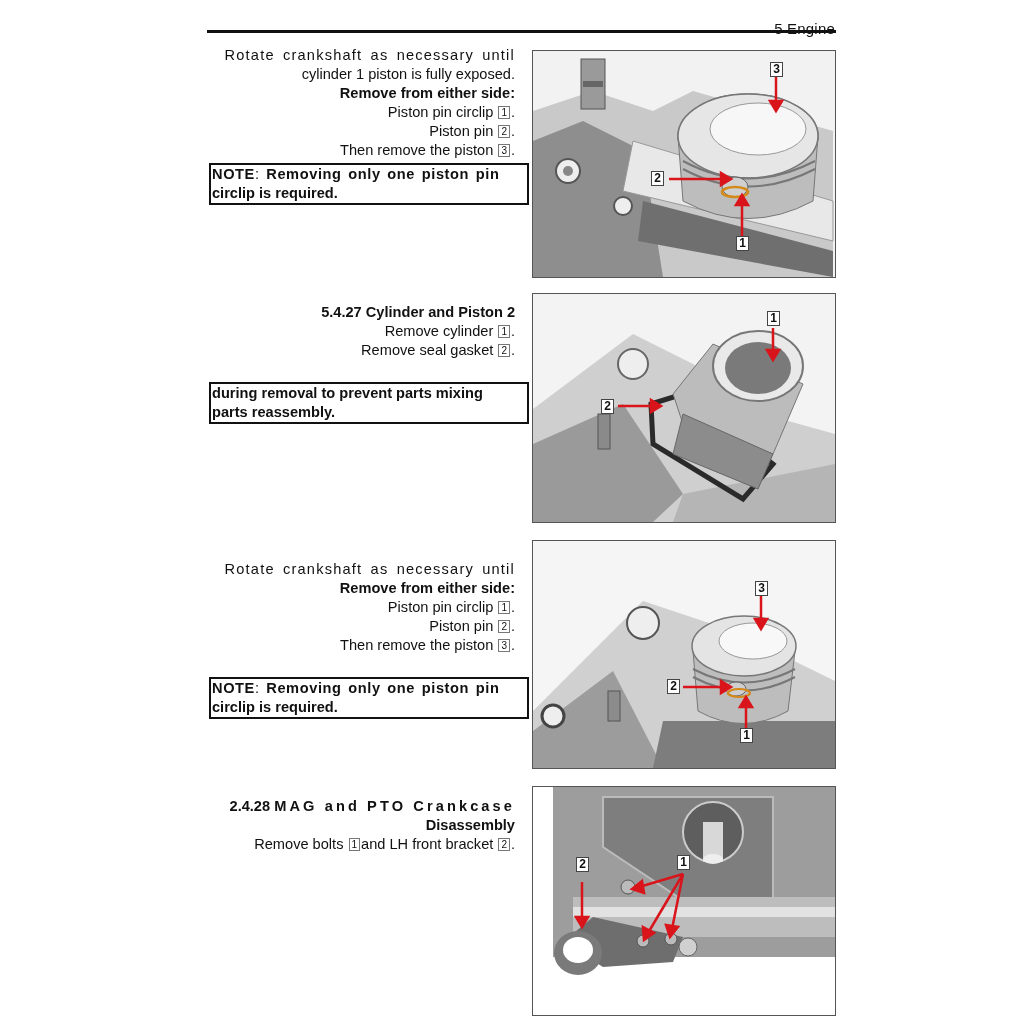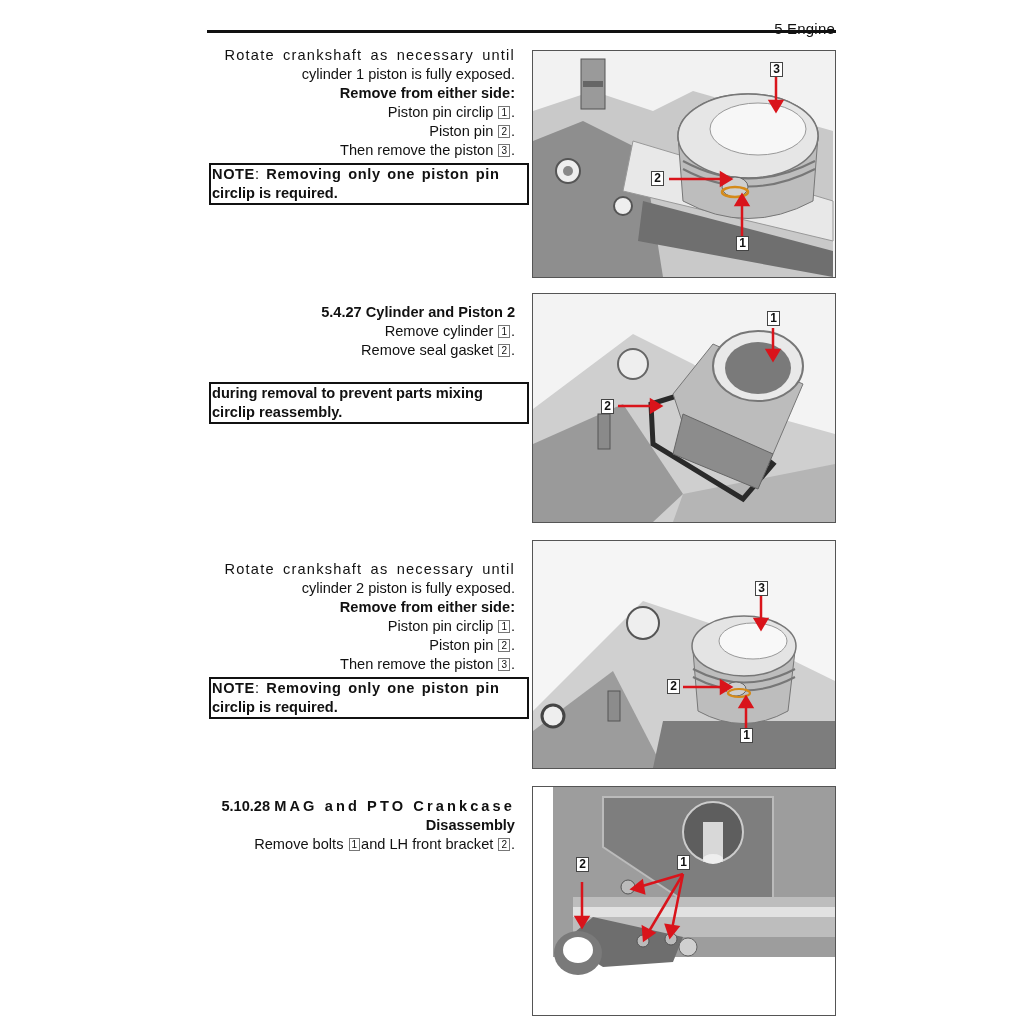--- a/index.html
+++ b/index.html
@@ -79,21 +79,21 @@
   <div class="callout" style="left:203px; top:185px;">1</div>
 </div>
 
 <div class="text-block" style="top:303px;">
   <div class="line heading">5.4.27 Cylinder and Piston 2</div>
   <div class="line"><span>Remove cylinder</span> <span class="ref">1</span><span>.</span></div>
   <div class="line"><span>Remove seal gasket</span> <span class="ref">2</span><span>.</span></div>
 </div>
 <div class="note-box" style="top:382px;">
   <div class="line">during removal to prevent parts mixing</div>
-  <div class="line">circlip reassembly.</div>
+  <div class="line">parts reassembly.</div>
 </div>
 
 <div class="figure" style="top:293px; height:228px;">
   <svg width="302" height="228" viewBox="0 0 302 228">
     <rect width="302" height="228" fill="#f3f3f3"></rect>
     <path d="M0 115 L100 40 L160 70 L230 120 L302 140 L302 228 L0 228 Z" fill="#cfcfcf"></path>
     <path d="M0 150 L90 110 L150 200 L120 228 L0 228 Z" fill="#9a9a9a"></path>
     <path d="M150 200 L302 170 L302 228 L140 228 Z" fill="#b5b5b5"></path>
     <circle cx="100" cy="70" r="15" fill="#eee" stroke="#666" stroke-width="2"></circle>
     <rect x="65" y="120" width="12" height="35" fill="#8a8a8a" stroke="#555"></rect>
@@ -110,21 +110,20 @@
       <line x1="85" y1="112" x2="120" y2="112"></line>
       <polygon points="118,106 118,118 128,112"></polygon>
     </g>
   </svg>
   <div class="callout" style="left:234px; top:17px;">1</div>
   <div class="callout" style="left:68px; top:105px;">2</div>
 </div>
 
 <div class="text-block" style="top:560px;">
   <div class="line justify">Rotate crankshaft as necessary until</div>
-  <div class="line">cylinder 2 piston is fully exposed.</div>
   <div class="line bold">Remove from either side:</div>
   <div class="line"><span>Piston pin circlip</span> <span class="ref">1</span><span>.</span></div>
   <div class="line"><span>Piston pin</span> <span class="ref">2</span><span>.</span></div>
   <div class="line"><span>Then remove the piston</span> <span class="ref">3</span><span>.</span></div>
 </div>
 <div class="note-box" style="top:677px;">
   <div class="line" style="letter-spacing:0.6px; word-spacing:2px;"><span>NOTE</span><span class="ncolon">:</span><span> Removing only one piston pin</span></div>
   <div class="line">circlip is required.</div>
 </div>
 
@@ -153,21 +152,21 @@
       <line x1="213" y1="190" x2="213" y2="164"></line>
       <polygon points="207,166 219,166 213,156"></polygon>
     </g>
   </svg>
   <div class="callout" style="left:222px; top:40px;">3</div>
   <div class="callout" style="left:134px; top:138px;">2</div>
   <div class="callout" style="left:207px; top:187px;">1</div>
 </div>
 
 <div class="text-block" style="top:797px;">
-  <div class="line heading"><span>5.10.28</span> <span class="heading-spaced">MAG and PTO Crankcase</span></div>
+  <div class="line heading"><span>2.4.28</span> <span class="heading-spaced">MAG and PTO Crankcase</span></div>
   <div class="line heading">Disassembly</div>
   <div class="line"><span>Remove bolts</span> <span class="ref">1</span><span>and LH front bracket</span> <span class="ref">2</span><span>.</span></div>
 </div>
 
 <div class="figure" style="top:786px; height:228px;">
   <svg width="302" height="228" viewBox="0 0 302 228">
     <rect width="302" height="228" fill="#ffffff"></rect>
     <path d="M20 0 L302 0 L302 170 L20 170 Z" fill="#9d9d9d"></path>
     <path d="M70 10 L240 10 L240 120 L160 120 L70 60 Z" fill="#7e7e7e" stroke="#bbb" stroke-width="2"></path>
     <circle cx="180" cy="45" r="30" fill="#5e5e5e" stroke="#ccc" stroke-width="2"></circle>

